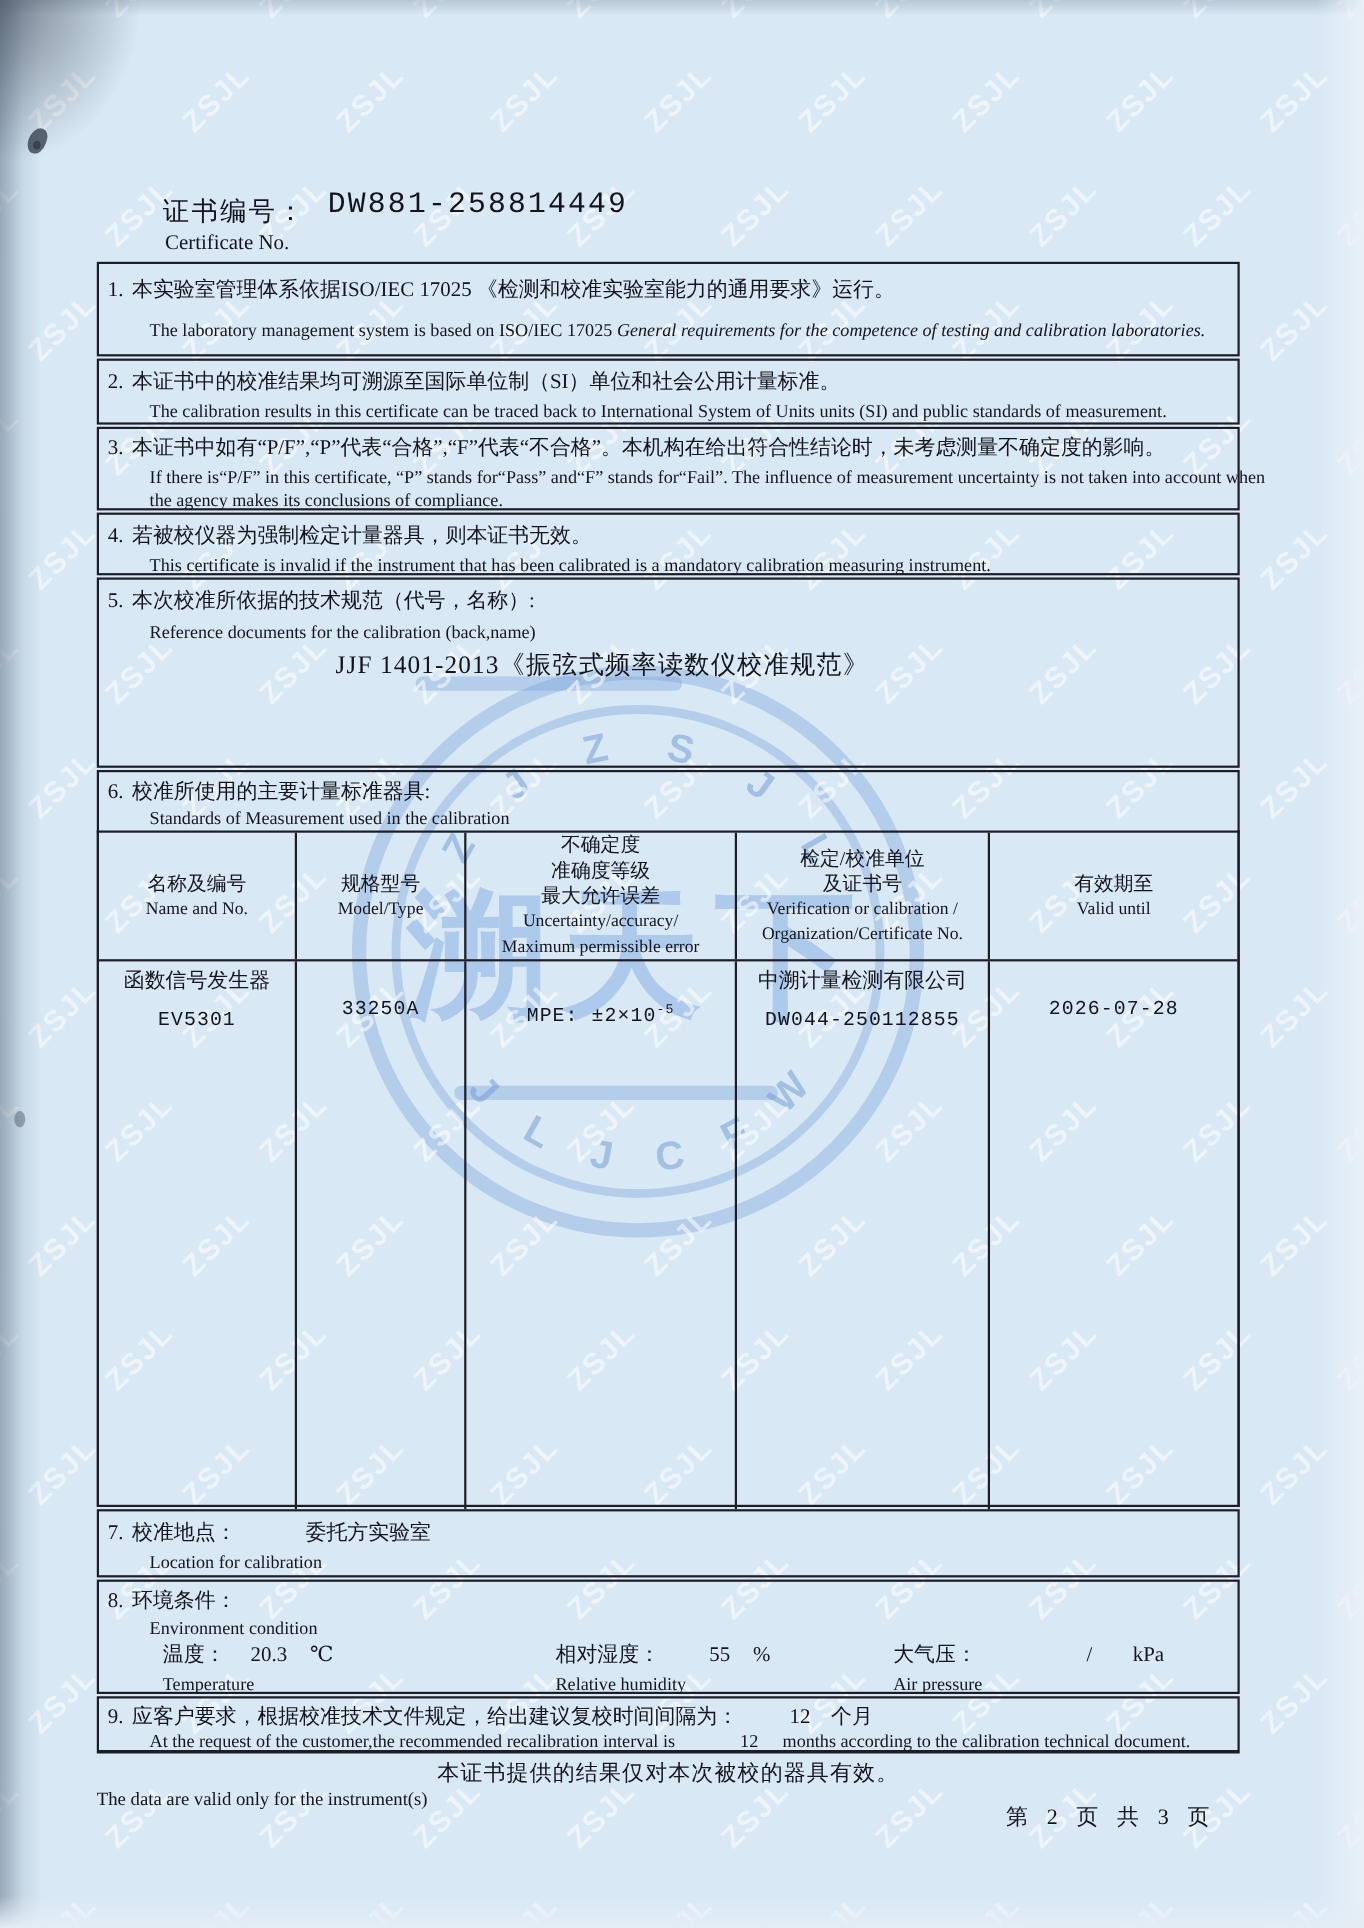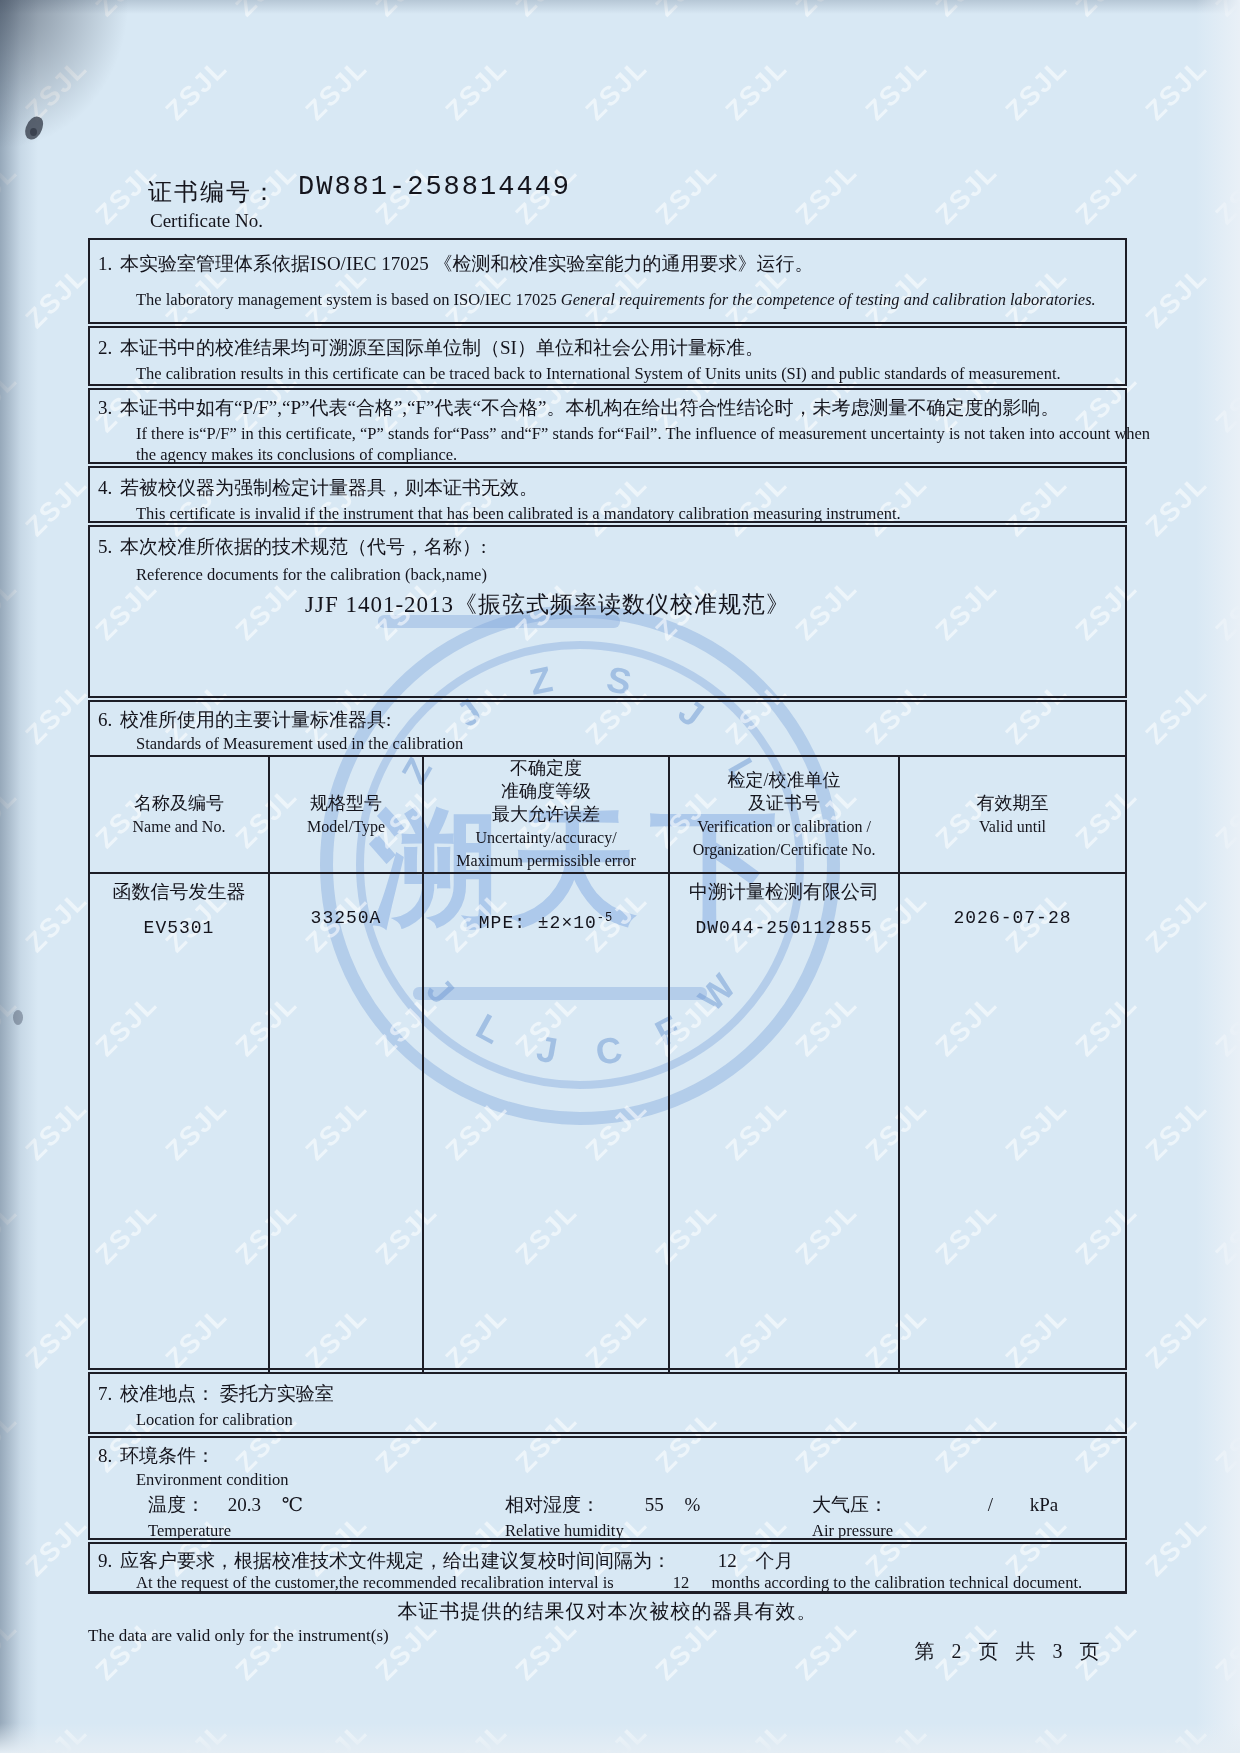--- a/index.html
+++ b/index.html
@@ -386,21 +386,21 @@
             <div class="mono">2026-07-28</div>
           </div>
         </div>
       </div>
     </div>
 
     <div class="box" style="top:1372px;height:62px;">
       <div class="bl" style="top:8px;">
         <span class="num">7.</span>
         <span>校准地点：</span>
-        <span style="">委托方实验室</span>
+        <span style="margin-left:58px;">委托方实验室</span>
       </div>
       <div class="bl en" style="top:34px;">Location for calibration</div>
     </div>
 
     <div class="box" style="top:1436px;height:104px;">
       <div class="bl" style="top:6px;">
         <span class="num">8.</span>
         <span>环境条件：</span>
       </div>
       <div class="bl en" style="top:30px;">Environment condition</div>

